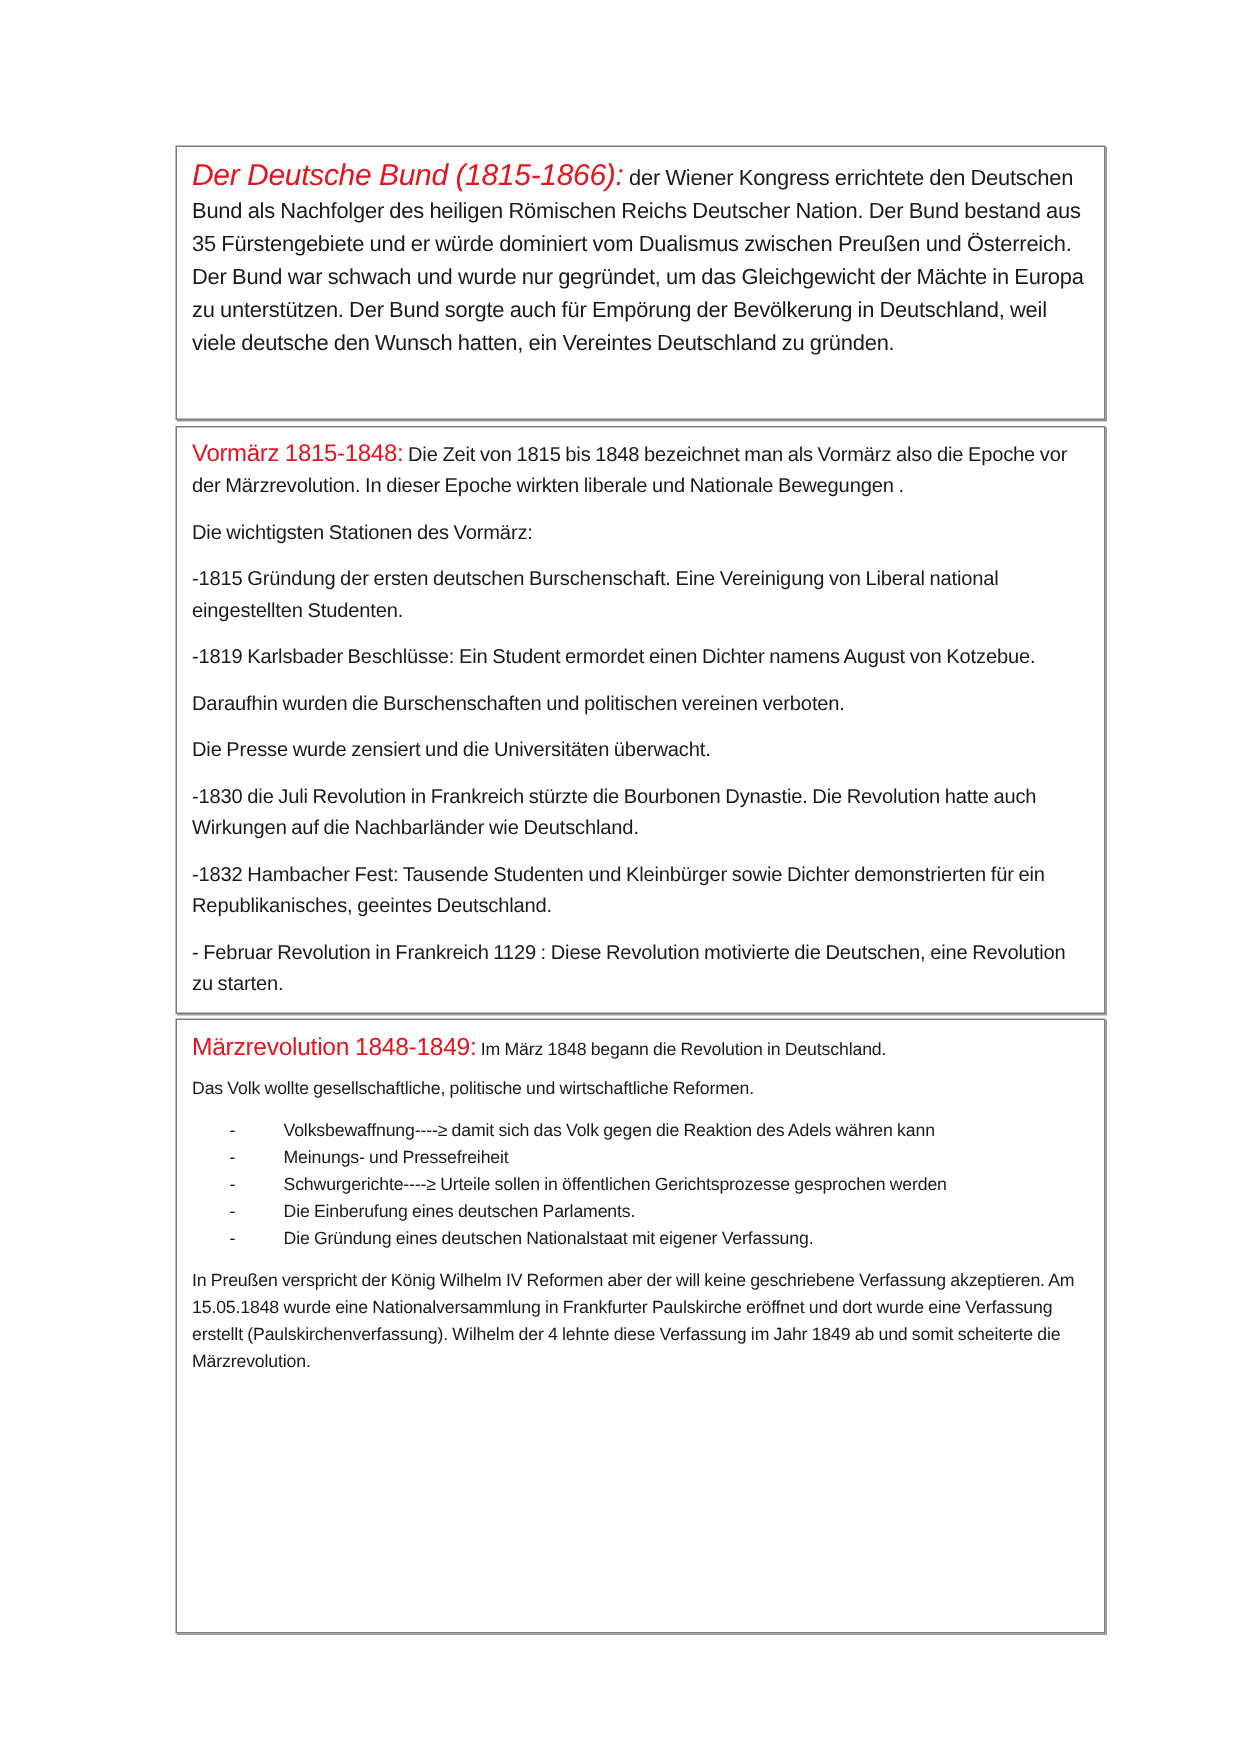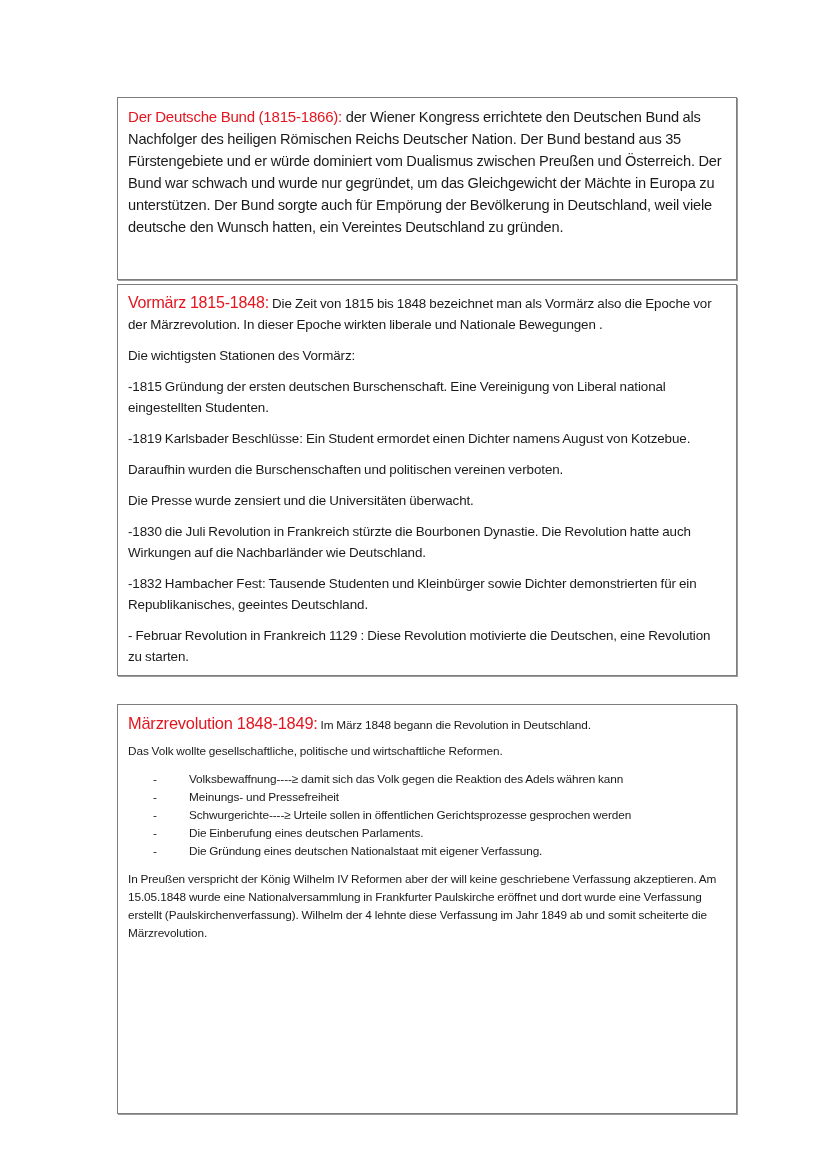--- a/index.html
+++ b/index.html
@@ -19,33 +19,33 @@
     position: absolute;
     left: 117px;
     width: 620px;
     border: 1px solid #7d7d7d;
     box-shadow: 1px 1px 0 #9a9a9a;
     box-sizing: border-box;
     background: #fff;
   }
   #box1 { top: 97px;  height: 183px; padding: 8px 10px 0 10px; }
   #box2 { top: 284px; height: 392px; padding: 7px 10px 0 10px; }
-  #box3 { top: 704px; height: 410px; padding: 7px 10px 0 10px; }
+  #box3 { top: 679px; height: 410px; padding: 7px 10px 0 10px; }
 
   .red { color: #e3151f; }
 
   
   #box1 .para {
     font-size: 14.6px;
     line-height: 22.1px;
     margin: 0;
     letter-spacing: -0.15px;
     word-spacing: -0.3px;
   }
-  #box1 .head { font-size: 15px; letter-spacing: -0.2px; }
+  #box1 .head { font-size: 20px; letter-spacing: -0.2px; font-style: italic; }
 
   
   #box2 p {
     font-size: 13.4px;
     line-height: 21px;
     margin: 0 0 10px 0;
     letter-spacing: -0.1px;
     word-spacing: -0.5px;
   }
   #box2 .head { font-size: 16px; letter-spacing: -0.2px; }

